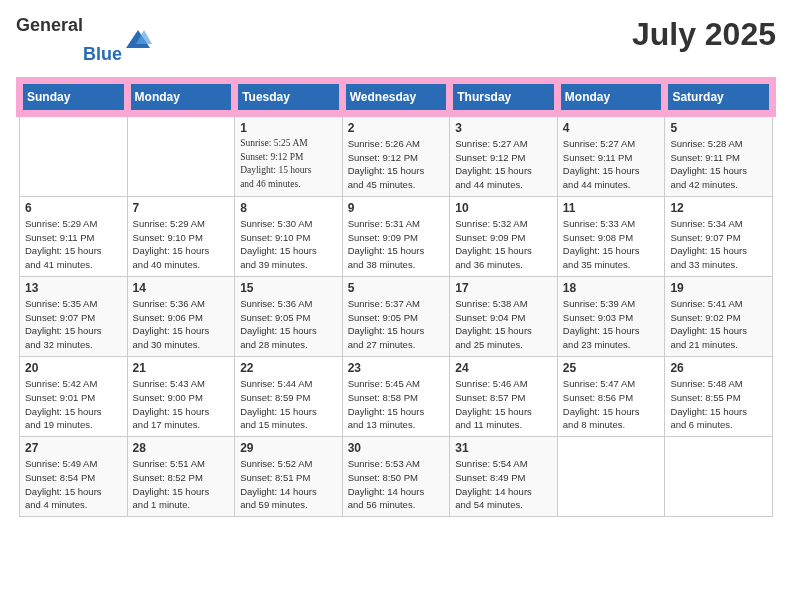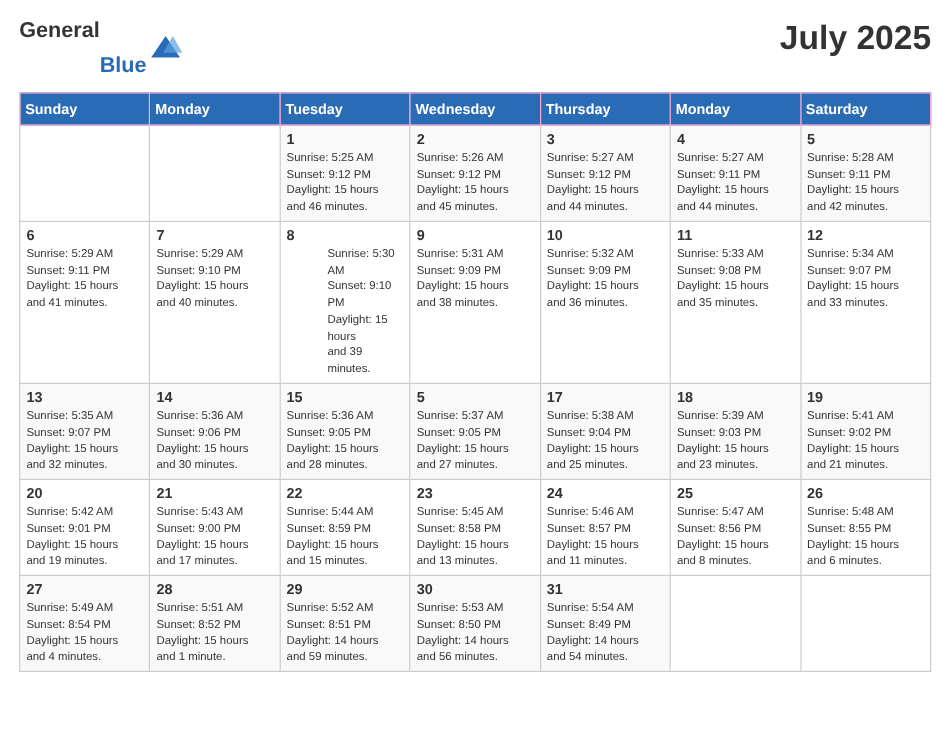--- a/index.html
+++ b/index.html
@@ -39,41 +39,41 @@
     .logo-icon {
       width: 28px;
       height: 28px;
       margin-left: 2px;
       align-self: center;
     }
     .title-block {
       text-align: right;
     }
     .month-year {
-      font-size: 28px;
+      font-size: 32px;
       font-weight: bold;
       color: #333;
     }
     .location {
       font-size: 16px;
       color: #333;
     }
     table {
       width: 100%;
       border-collapse: collapse;
       table-layout: fixed;
     }
     thead tr th {
       background-color: #2a6bb5;
       color: #fff;
       font-size: 12px;
       font-weight: bold;
       padding: 6px 4px;
       text-align: left;
-      border: 1px solid #f9a8d4;
+      border: 7px solid #f9a8d4;
     }
     tbody tr td {
       vertical-align: top;
       border: 1px solid #ccc;
       padding: 4px 5px;
       font-size: 10px;
       color: #333;
       height: 80px;
       background: #fff;
     }
@@ -125,21 +125,21 @@
         <th>Monday</th>
         <th>Saturday</th>
       </tr>
   </thead>
   <tbody id="calendar-body">
       <tr>
         <td class="empty-cell"></td>
         <td class="empty-cell"></td>
         <td>
           <span class="day-num">1</span>
-          <div class="day-info" style="white-space: pre-line;">Sunrise: 5:25 AM
+          <div class="day-info" style="white-space: pre-line; font-family: Liberation Serif, serif;">Sunrise: 5:25 AM
 Sunset: 9:12 PM
 Daylight: 15 hours
 and 46 minutes.</div>
         </td>
         <td>
           <span class="day-num">2</span>
           <div class="day-info" style="white-space: pre-line;">Sunrise: 5:26 AM
 Sunset: 9:12 PM
 Daylight: 15 hours
 and 45 minutes.</div>
@@ -176,21 +176,21 @@
         </td>
         <td>
           <span class="day-num">7</span>
           <div class="day-info" style="white-space: pre-line;">Sunrise: 5:29 AM
 Sunset: 9:10 PM
 Daylight: 15 hours
 and 40 minutes.</div>
         </td>
         <td>
           <span class="day-num">8</span>
-          <div class="day-info" style="white-space: pre-line; margin-left: 34px;">Sunrise: 5:30 AM
+          <div class="day-info" style="white-space: pre-line;">Sunrise: 5:30 AM
 Sunset: 9:10 PM
 Daylight: 15 hours
 and 39 minutes.</div>
         </td>
         <td>
           <span class="day-num">9</span>
           <div class="day-info" style="white-space: pre-line;">Sunrise: 5:31 AM
 Sunset: 9:09 PM
 Daylight: 15 hours
 and 38 minutes.</div>

